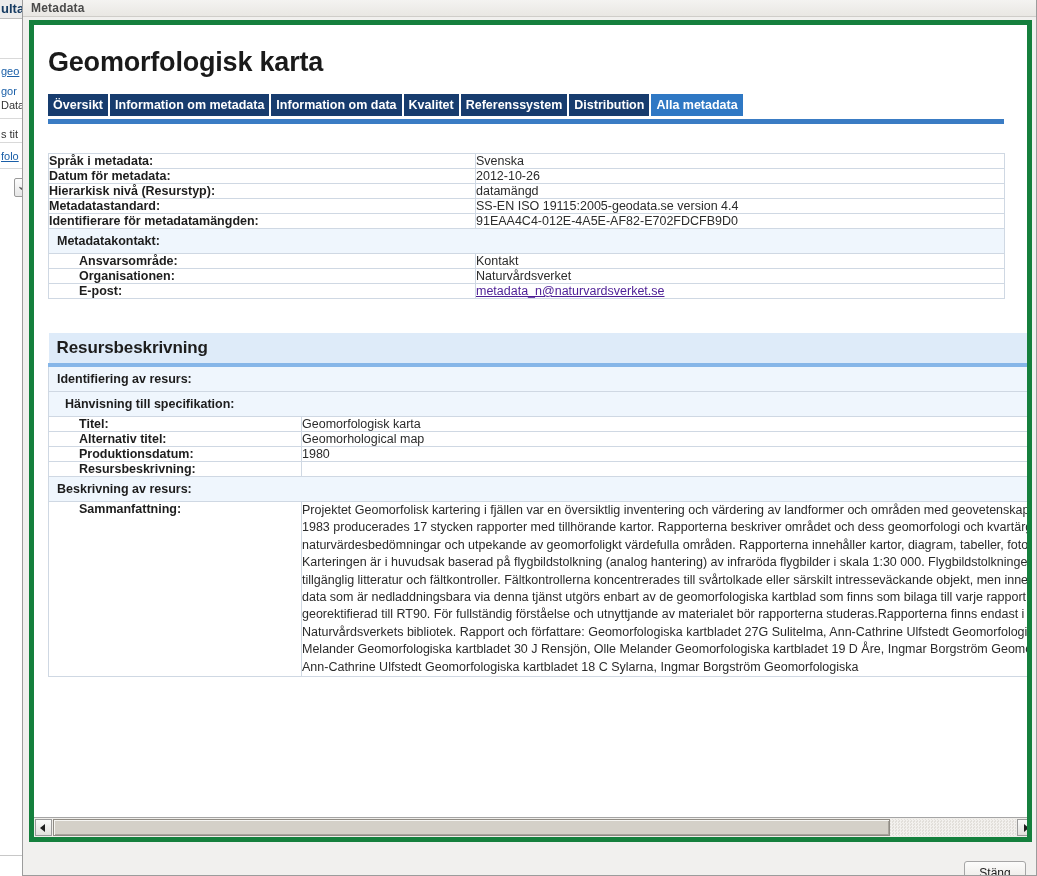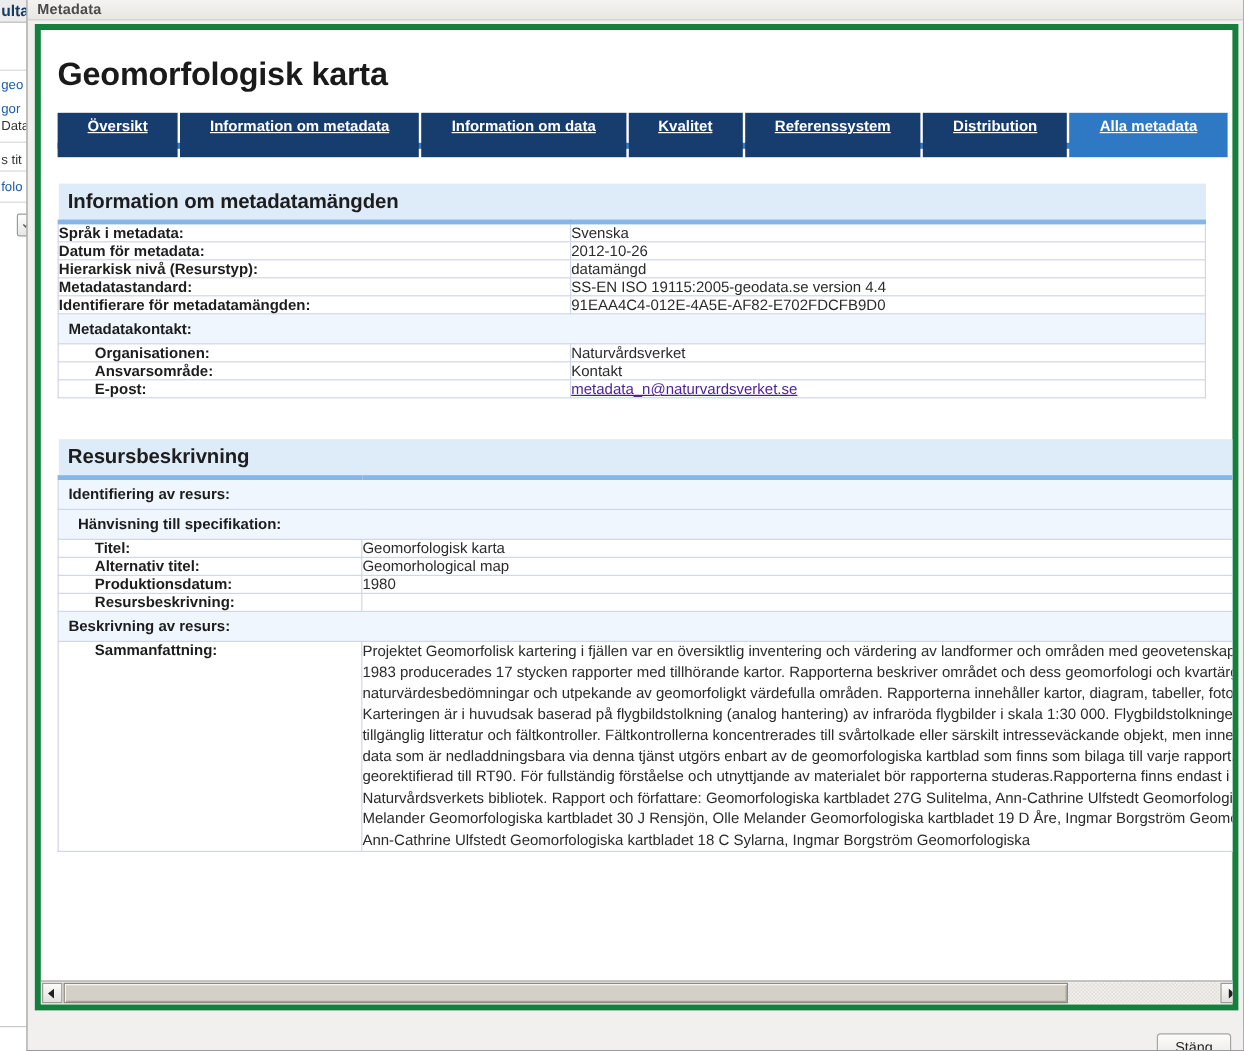--- a/index.html
+++ b/index.html
@@ -25,21 +25,21 @@
     position: absolute; left: 0; top: 0; width: 27px; height: 18px;
     background: #ececec;
     border-bottom: 1px solid #bdbdbd;
     color: #173c63; font-weight: bold; font-size: 13px; line-height: 18px;
     padding-left: 1px; white-space: nowrap; overflow: hidden;
   }
   .bg-txt {
     position: absolute; left: 1px; white-space: nowrap; overflow: hidden;
     font-size: 11px; color: #333; width: 26px;
   }
-  .bg-txt.link { color: #1a5fa8; }
+  .bg-txt.link { color: #1a5fa8; text-decoration: underline; }
   .bg-txt.bold { font-weight: normal; color: #1a5fa8; }
   .bg-rule {
     position: absolute; left: 0; width: 27px; height: 1px; background: #d9d9d9;
   }
   #bg-btn {
     position: absolute; left: 14px; top: 178px; width: 20px; height: 17px;
     background: linear-gradient(#fdfdfd,#e6e6e6);
     border: 1px solid #9a9a9a; border-radius: 2px;
   }
   #bg-btn:after{
@@ -103,29 +103,28 @@
 
   
   #tabs {
     position: relative;
     margin: 16px 0 0 14px;
     height: 22px;
     white-space: nowrap;
   }
   .tab {
     display: inline-block;
-    height: 37px; line-height: 22px;
+    height: 22px; line-height: 22px;
     background: #173c6e;
     color: #ffffff;
     font-size: 12.5px; font-weight: bold;
-    padding: 0 25px;
+    padding: 0 5px;
     margin-right: 2px;
     vertical-align: top;
     box-sizing: border-box;
-    text-decoration: underline;
   }
   .tab.active { background: #2f78c4; }
   #tab-underline {
     margin: 3px 0 0 14px;
     width: 956px; height: 5px;
     background: #3a7cc4;
   }
 
   
   .section {
@@ -265,23 +264,20 @@
           <span class="tab">Översikt</span><span class="tab">Information om metadata</span><span class="tab">Information om data</span><span class="tab">Kvalitet</span><span class="tab">Referenssystem</span><span class="tab">Distribution</span><span class="tab active">Alla metadata</span>
         </div>
         <div id="tab-underline"></div>
 
         <table id="section-metadata" class="section">
           <colgroup>
               <col style="width:427px">
               <col style="width:529px">
             </colgroup>
           <tbody>
-            <tr class="sec-head">
-              <td colspan="2">Information om metadatamängden</td>
-            </tr>
             <tr>
               <td class="lbl">Språk i metadata:</td>
               <td class="val">Svenska</td>
             </tr>
             <tr>
               <td class="lbl">Datum för metadata:</td>
               <td class="val">2012-10-26</td>
             </tr>
             <tr>
               <td class="lbl">Hierarkisk nivå (Resurstyp):</td>
@@ -292,26 +288,26 @@
               <td class="val">SS-EN ISO 19115:2005-geodata.se version 4.4</td>
             </tr>
             <tr>
               <td class="lbl">Identifierare för metadatamängden:</td>
               <td class="val">91EAA4C4-012E-4A5E-AF82-E702FDCFB9D0</td>
             </tr>
             <tr class="group">
               <td colspan="2">Metadatakontakt:</td>
             </tr>
             <tr>
+              <td class="lbl indent2">Ansvarsområde:</td>
+              <td class="val">Kontakt</td>
+            </tr>
+            <tr>
               <td class="lbl indent2">Organisationen:</td>
               <td class="val">Naturvårdsverket</td>
-            </tr>
-            <tr>
-              <td class="lbl indent2">Ansvarsområde:</td>
-              <td class="val">Kontakt</td>
             </tr>
             <tr>
               <td class="lbl indent2">E-post:</td>
               <td class="val">
                 <a href="#">metadata_n@naturvardsverket.se</a>
               </td>
             </tr>
           </tbody>
         </table>
 

